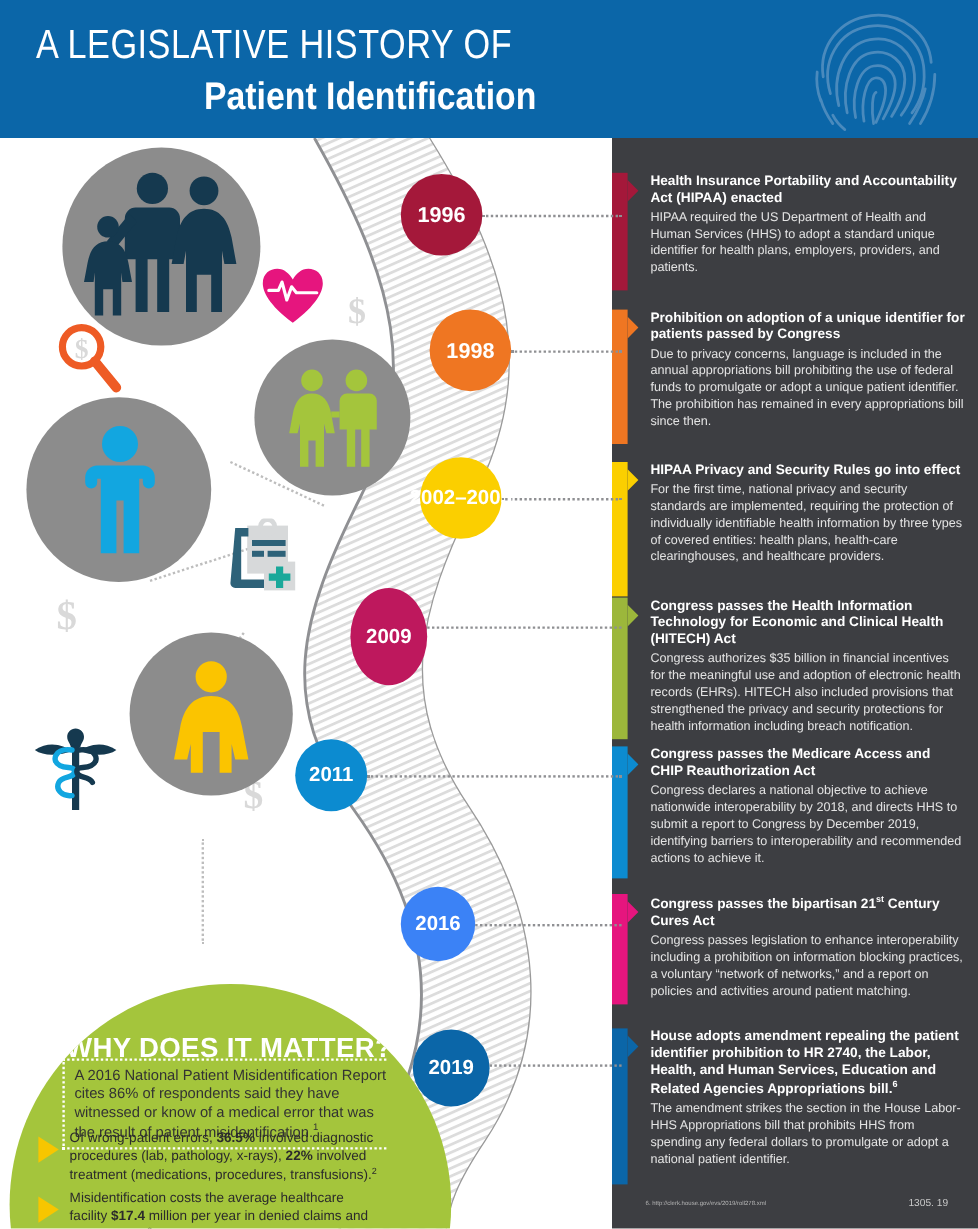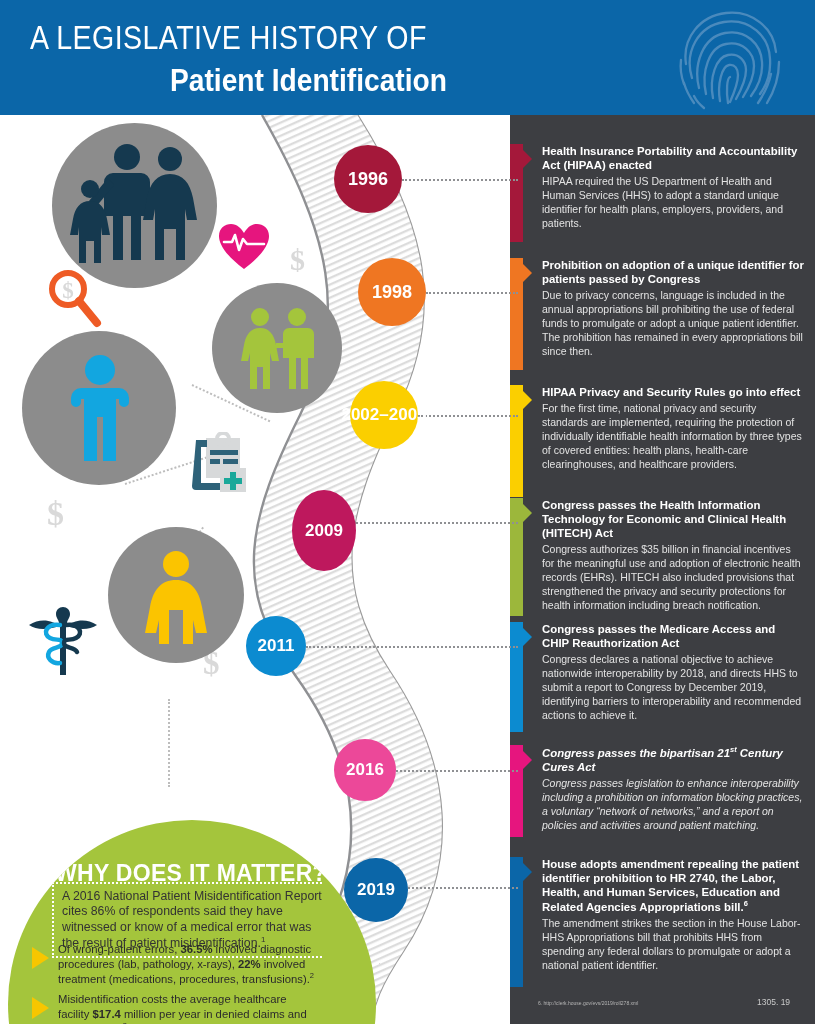--- a/index.html
+++ b/index.html
@@ -362,21 +362,21 @@
       </div>
       <div class="entry" style="top: 622px;">
         <div class="accent" style="background: rgb(12, 139, 208); height: 110px;">
           <div class="notch" style="border-left-color: rgb(12, 139, 208); top: 6px;"></div>
         </div>
         <div class="entry-body">
           <div class="entry-head">Congress passes the Medicare Access and CHIP Reauthorization Act</div>
           <div class="entry-text">Congress declares a national objective to achieve nationwide interoperability by 2018, and directs HHS to submit a report to Congress by December 2019, identifying barriers to interoperability and recommended actions to achieve it.</div>
         </div>
       </div>
-      <div class="entry" style="top: 745px; font-style: italic;">
+      <div class="entry" style="top: 745px;">
         <div class="accent" style="background: rgb(230, 21, 126); height: 92px;">
           <div class="notch" style="border-left-color: rgb(230, 21, 126); top: 6px;"></div>
         </div>
         <div class="entry-body">
           <div class="entry-head">Congress passes the bipartisan 21<sup>st</sup> Century Cures Act</div>
           <div class="entry-text">Congress passes legislation to enhance interoperability including a prohibition on information blocking practices, a voluntary “network of networks,” and a report on policies and activities around patient matching.</div>
         </div>
       </div>
       <div class="entry" style="top: 857px;">
         <div class="accent" style="background: rgb(11, 102, 168); height: 130px;">
@@ -399,21 +399,21 @@
         <span>2002–</span>
         <br>
         <span>2005</span>
       </div>
       <div class="year-bubble" style="left: 292px; top: 490px; width: 64px; height: 81px; background: #be185d; font-size: 17px;">
         <span>2009</span>
       </div>
       <div class="year-bubble" style="left: 246px; top: 616px; width: 60px; height: 60px; background: rgb(12, 139, 208); font-size: 17px;">
         <span>2011</span>
       </div>
-      <div class="year-bubble" style="left: 334px; top: 739px; width: 62px; height: 62px; background: #ec4899; font-size: 17px;">
+      <div class="year-bubble" style="left: 334px; top: 739px; width: 62px; height: 62px; background: #3b82f6; font-size: 17px;">
         <span>2016</span>
       </div>
       <div class="year-bubble" style="left: 344px; top: 822px; width: 64px; height: 64px; background: rgb(11, 102, 168); font-size: 17px; margin-top: 36px;">
         <span>2019</span>
       </div>
     </div>
   <div id="connectors">
       <div class="connector" style="left: 402px; top: 179px; width: 116px;"></div>
       <div class="connector" style="left: 426px; top: 292px; width: 92px;"></div>
       <div class="connector" style="left: 418px; top: 415px; width: 100px;"></div>

